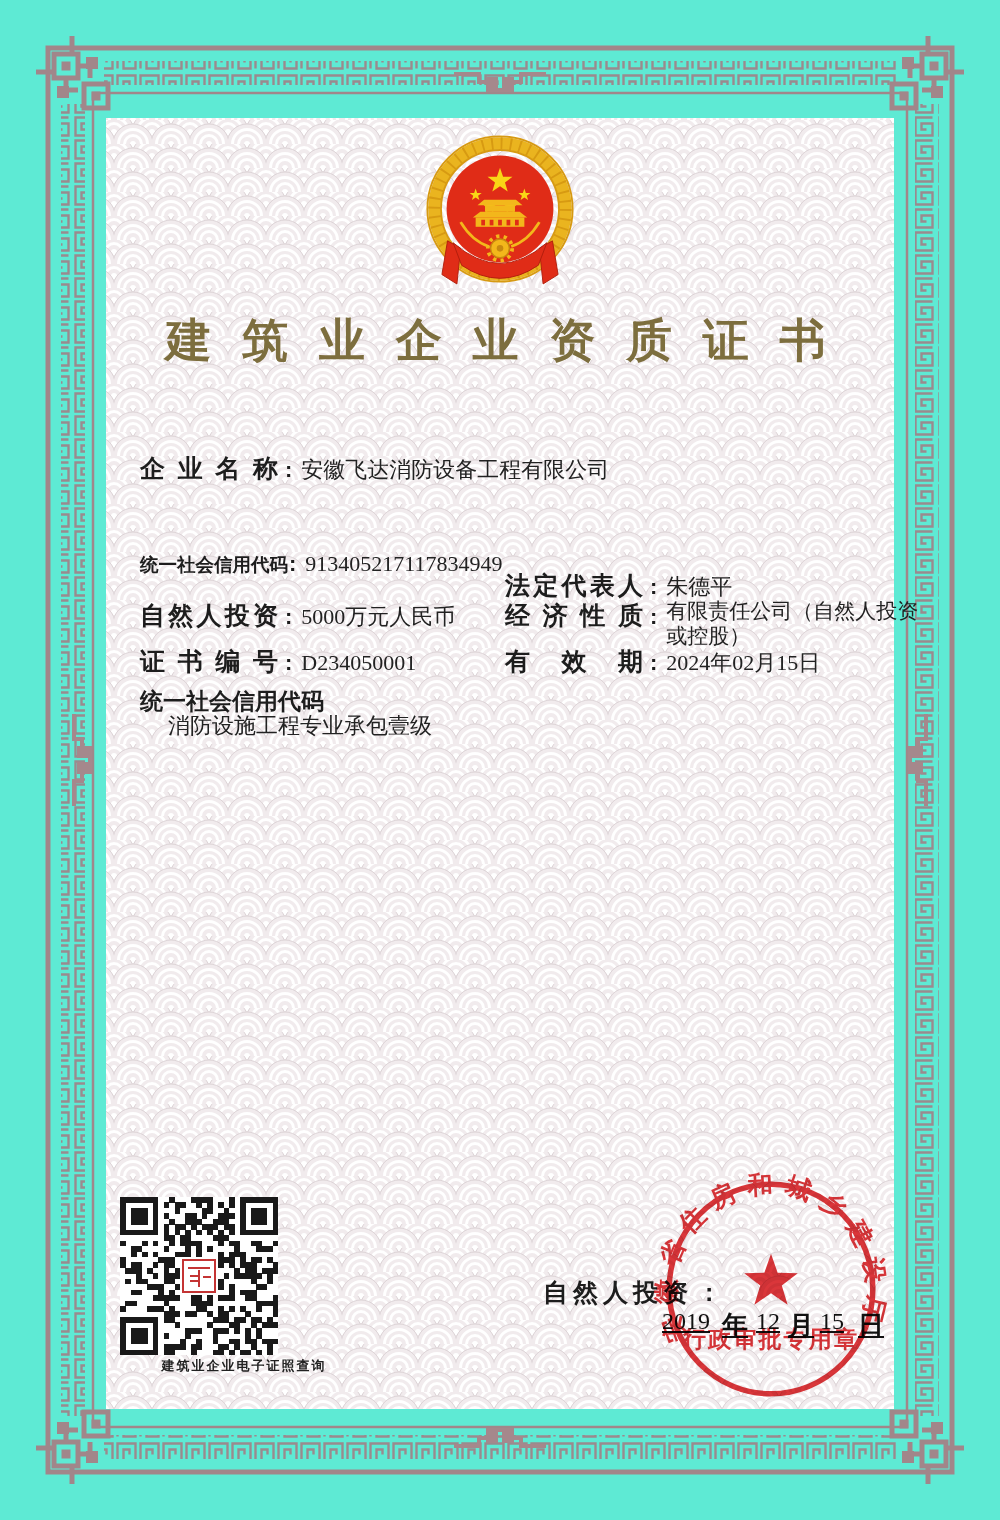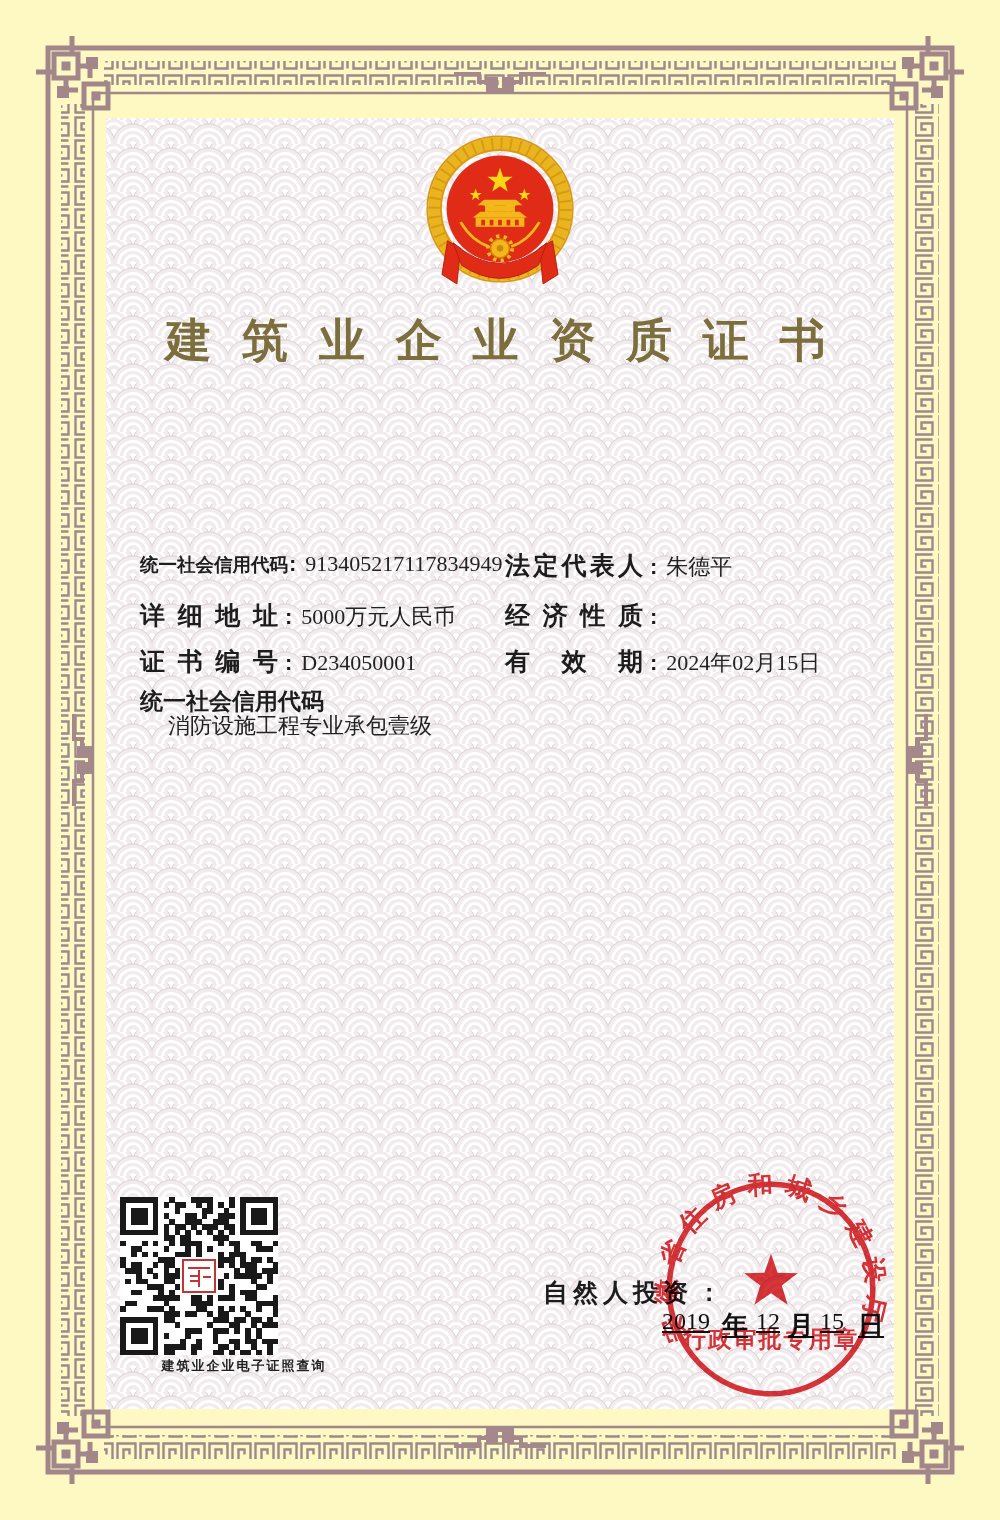--- a/index.html
+++ b/index.html
@@ -1,16 +1,16 @@
 <!DOCTYPE html>
 <html><head>
 <meta charset="utf-8">
 <style>
   html,body{margin:0;padding:0;background:#fff;}
-  .page{position:relative;width:1000px;height:1520px;background:#fef9c3;overflow:hidden;
+  .page{position:relative;width:1000px;height:1520px;background:#5eead4;overflow:hidden;
         font-family:"Liberation Sans",sans-serif;color:#1d1d1d;}
   svg.border-art{position:absolute;left:0;top:0;}
   .emblem{position:absolute;left:425px;top:120px;width:150px;height:178px;}
   .title{position:absolute;left:0;top:310px;width:100%;text-align:center;
          font-size:46px;font-weight:bold;color:#7d6e3e;letter-spacing:9px;}
   .row{position:absolute;white-space:nowrap;}
   .lbl{display:inline-block;font-weight:bold;color:#1d1d1d;font-size:25px;
        width:138px;text-align:justify;text-align-last:justify;vertical-align:baseline;}
   .lbl.sm{font-size:18.5px;width:142px;letter-spacing:0;}
   .lbl.wide{width:162px;font-size:23px;}
@@ -158,36 +158,39 @@
     </g>
     <g>
       <circle cx="0" cy="42" r="13" fill="none" stroke="#f3b71b" stroke-width="4" stroke-dasharray="3.5 4.6"></circle>
       <circle cx="0" cy="42" r="10" fill="#f3b71b" stroke="#c8890f" stroke-width="1.5"></circle>
       <circle cx="0" cy="42" r="3.5" fill="#c8890f"></circle>
     </g>
   </svg>
 
   <div class="title">建 筑 业 企 业 资 质 证 书</div>
 
+  <div class="row" style="left:140px;top:452px;">
+    <span class="lbl">企业名称</span><span class="c">:</span><span class="val">安徽飞达消防设备工程有限公司</span>
+  </div>
 
 
   <div class="row" style="left:140px;top:551px;">
     <span class="lbl sm">统一社会信用代码</span><span class="c">:</span><span class="val">913405217117834949</span>
   </div>
 
-  <div class="row" style="left:505px;top:549px;">
+  <div class="row" style="left:505px;top:569px;">
     <span class="lbl">法定代表人</span><span class="c">:</span><span class="val">朱德平</span>
   </div>
 
   <div class="row" style="left:140px;top:599px;">
-    <span class="lbl">详细地址</span><span class="c">:</span><span class="val">5000万元人民币</span>
+    <span class="lbl">自然人投资</span><span class="c">:</span><span class="val">5000万元人民币</span>
   </div>
 
   <div class="row" style="left:505px;top:599px;">
-    <span class="lbl">经济性质</span><span class="c">:</span>
+    <span class="lbl">经济性质</span><span class="c">:</span><span class="val-stack"><span>有限责任公司（自然人投资</span><span>或控股）</span></span>
   </div>
 
   <div class="row" style="left:140px;top:645px;">
     <span class="lbl">证书编号</span><span class="c">:</span><span class="val">D234050001</span>
   </div>
 
   <div class="row" style="left:505px;top:645px;">
     <span class="lbl">有效期</span><span class="c">:</span><span class="val">2024年02月15日</span>
   </div>
 

